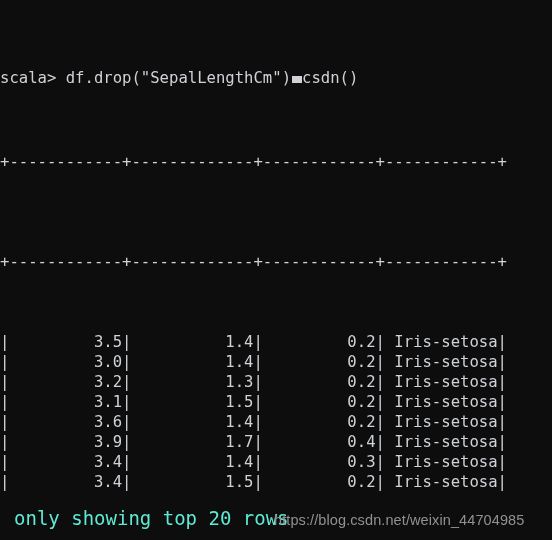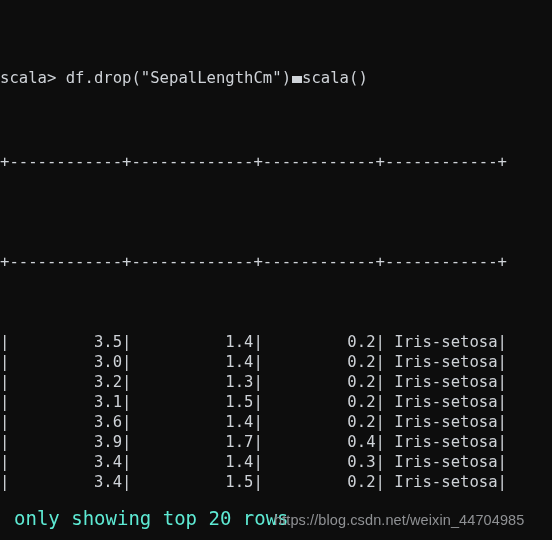--- a/index.html
+++ b/index.html
@@ -70,21 +70,21 @@
     line-height: 20px;
   }
 </style>
 </head>
 <body>
 
 <div id="screen">
 
   <div class="term">
 
-    <div class="line prompt-line"><span>scala&gt; </span><span>df.drop("SepalLengthCm")</span><span class="cursor"></span><span>scala()</span></div>
+    <div class="line prompt-line"><span>scala&gt; </span><span>df.drop("SepalLengthCm")</span><span class="cursor"></span><span>csdn()</span></div>
 
     <div class="line rule">+------------+-------------+------------+------------+</div>
 
 
     <div class="line rule">+------------+-------------+------------+------------+</div>
 
     <div id="data-rows"><div class="line">|         3.5|          1.4|         0.2| Iris-setosa|</div><div class="line">|         3.0|          1.4|         0.2| Iris-setosa|</div><div class="line">|         3.2|          1.3|         0.2| Iris-setosa|</div><div class="line">|         3.1|          1.5|         0.2| Iris-setosa|</div><div class="line">|         3.6|          1.4|         0.2| Iris-setosa|</div><div class="line">|         3.9|          1.7|         0.4| Iris-setosa|</div><div class="line">|         3.4|          1.4|         0.3| Iris-setosa|</div><div class="line">|         3.4|          1.5|         0.2| Iris-setosa|</div></div>
 
     
 

